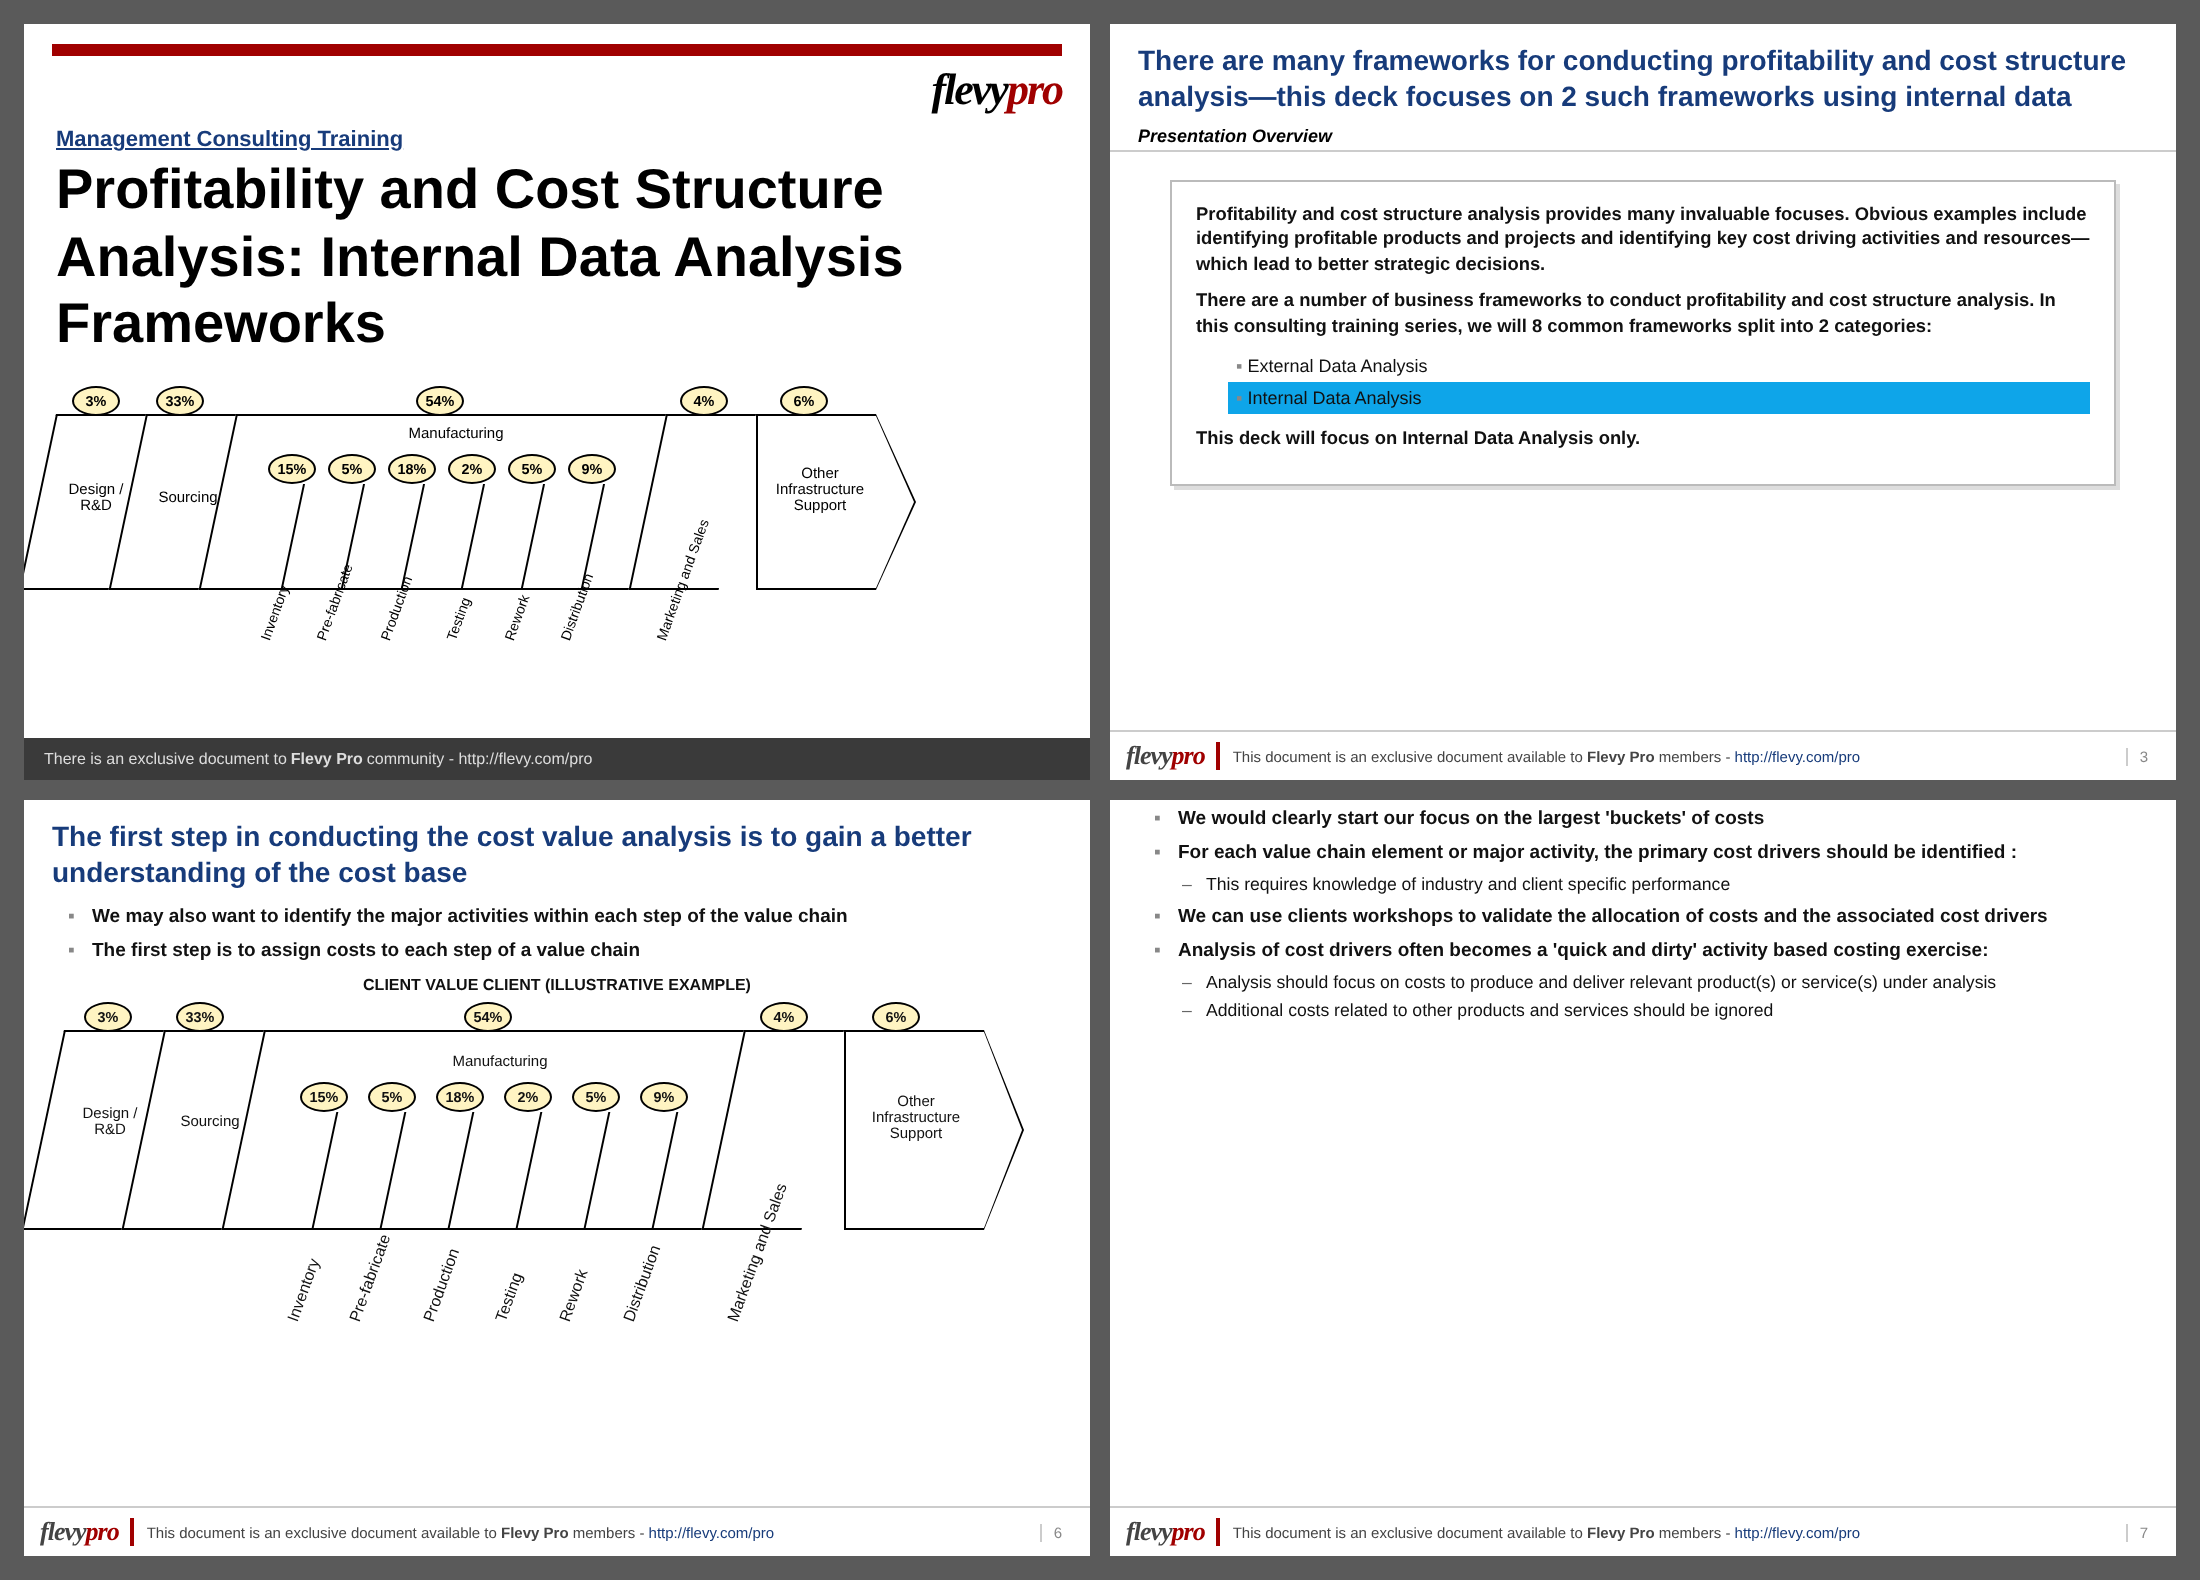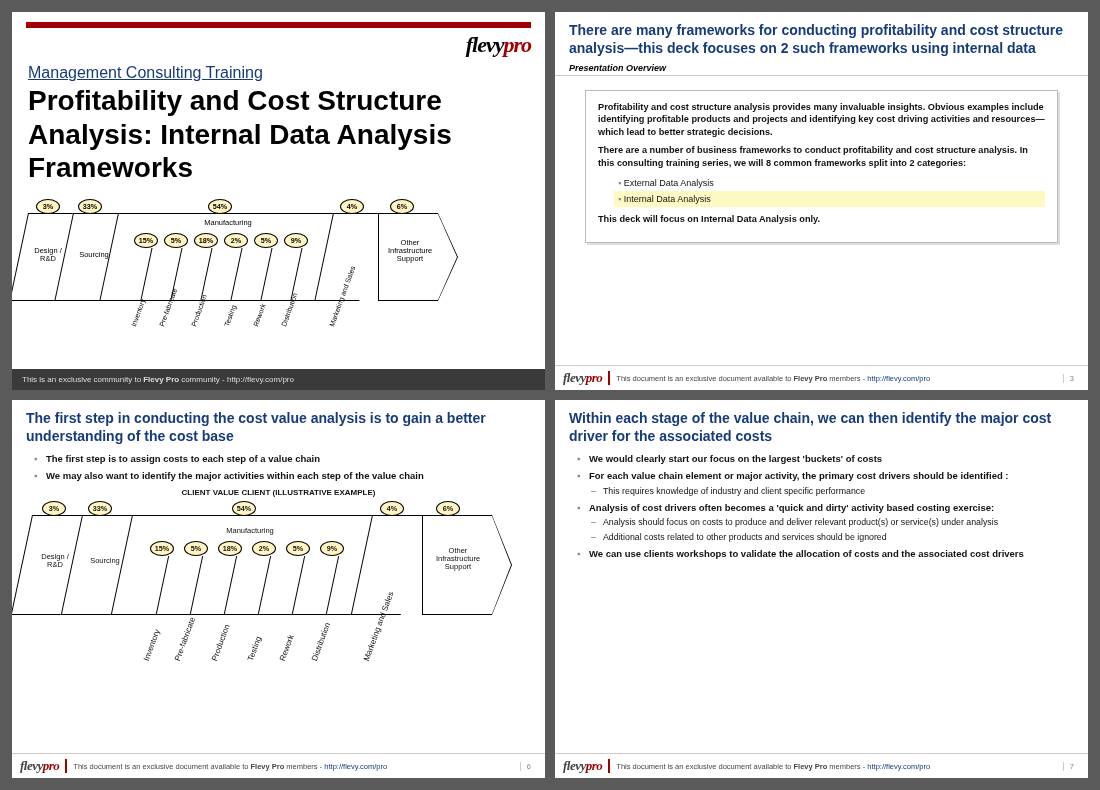--- a/index.html
+++ b/index.html
@@ -3,39 +3,39 @@
 <meta charset="utf-8">
 <style>
   * { box-sizing: border-box; margin: 0; padding: 0; }
   body { background: #5a5a5a; font-family: Arial, Helvetica, sans-serif; width: 1100px; height: 790px; overflow: hidden; }
   .grid { display: grid; grid-template-columns: 1fr 1fr; grid-template-rows: 1fr 1fr; gap: 10px; padding: 12px; width: 1100px; height: 790px; }
   .slide { background: #fff; position: relative; overflow: hidden; display: flex; flex-direction: column; }
   .redbar { height: 6px; background: #a00000; margin: 10px 14px 0 14px; }
   .logo-row { display: flex; justify-content: flex-end; padding: 4px 14px 0 14px; }
   .logo { font-family: Georgia, 'Times New Roman', serif; font-size: 22px; color: #000; font-weight: bold; font-style: italic; letter-spacing: -1px; }
   .logo .pro { color: #a00000; }
-  .s1-kicker { color: #173b7a; font-size: 16px; font-weight: normal; text-decoration: underline; margin: 6px 16px 2px 16px; }
+  .s1-kicker { color: #173b7a; font-size: 11px; font-weight: bold; text-decoration: underline; margin: 6px 16px 2px 16px; }
   .s1-title { color: #000; font-size: 28px; font-weight: bold; line-height: 1.2; margin: 0 16px 8px 16px; }
   .s1-footer { background: #3a3a3a; color: #ddd; font-size: 8px; padding: 6px 10px; margin-top: auto; display:flex; align-items:center; }
   .footer2 { display: flex; align-items: center; padding: 4px 8px; border-top: 1px solid #ccc; margin-top: auto; font-size: 7.5px; color: #444; gap:6px; }
   .footer2 .logo-small { font-family: Georgia, serif; font-size: 13px; font-weight: bold; font-style: italic; letter-spacing: -0.5px; }
   .footer2 .logo-small .pro { color: #a00000; }
   .footer2 .fbar { width:2px; height:14px; background:#a00000; }
   .footer2 .ftxt { flex:1; }
   .footer2 .ftxt a { color:#173b7a; }
   .footer2 .fpage { color:#888; border-left:1px solid #ccc; padding:0 6px; }
   .head-blue { color: #173b7a; font-size: 14px; font-weight: bold; line-height: 1.25; padding: 10px 14px 4px 14px; }
   .subhead { font-size: 9px; font-weight: bold; font-style: italic; padding: 2px 14px; border-bottom: 1px solid #ccc; margin: 0 0 6px 0; }
   .content { padding: 4px 20px; font-size: 9.5px; color:#111; flex:1; overflow:hidden; }
   .box { border:1px solid #bbb; box-shadow: 2px 2px 0 #ddd; padding:10px 12px; margin: 4px 10px; font-size:9.2px; line-height:1.35; }
   .box p { margin-bottom:6px; font-weight:bold; }
   .box ul { list-style:none; margin:4px 0 6px 16px; }
   .box ul li { padding:2px 4px; font-size:9px; font-weight:normal; }
   .box ul li::before { content:"▪ "; color:#888; }
-  .box ul li.hl { background:#fef9c3; }
+  .box ul li.hl { background:#0ea5e9; }
   .bullets { list-style:none; }
   .bullets > li { position:relative; padding-left:14px; margin-bottom:5px; font-weight:bold; line-height:1.3; }
   .bullets > li::before { content:"▪"; position:absolute; left:2px; color:#888; }
   .bullets ul { list-style:none; margin-top:3px; }
   .bullets ul li { position:relative; padding-left:14px; margin-bottom:3px; font-weight:normal; font-size:8.8px; }
   .bullets ul li::before { content:"–"; position:absolute; left:2px; color:#666; }
   .vc-wrap { margin: 6px 16px 0 16px; }
   .vc-title { font-size:8px; font-weight:bold; text-align:center; margin:2px 0 4px 0; }
   .vc { position:relative; height:150px; font-size:7.5px; }
   .vc-s1 .vc { height:130px; margin-bottom:6px; }
@@ -113,54 +113,54 @@
         <div class="rot" style="left:130px; top:126px;">Pre-fabricate</div>
         <div class="rot" style="left:162px; top:126px;">Production</div>
         <div class="rot" style="left:195px; top:126px;">Testing</div>
         <div class="rot" style="left:224px; top:126px;">Rework</div>
         <div class="rot" style="left:252px; top:126px;">Distribution</div>
         <div class="rot" style="left:300px; top:126px;">Marketing and Sales</div>
       </div>
     </div>
 
     <div class="s1-footer">
-      <span>This is an exclusive community to </span>
+      <span>There is an exclusive document to </span>
       <span style="font-weight:bold; margin:0 2px;">Flevy Pro</span>
       <span> community - http://flevy.com/pro</span>
     </div>
   </div>
 
   <div class="slide">
     <div class="head-blue">There are many frameworks for conducting profitability and cost structure analysis—this deck focuses on 2 such frameworks using internal data</div>
     <div class="subhead">Presentation Overview</div>
     <div class="content">
       <div class="box">
-        <p>Profitability and cost structure analysis provides many invaluable insights. Obvious examples include identifying profitable products and projects and identifying key cost driving activities and resources—which lead to better strategic decisions.</p>
+        <p>Profitability and cost structure analysis provides many invaluable focuses. Obvious examples include identifying profitable products and projects and identifying key cost driving activities and resources—which lead to better strategic decisions.</p>
         <p>There are a number of business frameworks to conduct profitability and cost structure analysis.  In this consulting training series, we will 8 common frameworks split into 2 categories:</p>
         <ul>
           <li>External Data Analysis</li>
           <li class="hl">Internal Data Analysis</li>
         </ul>
         <p>This deck will focus on Internal Data Analysis only.</p>
       </div>
     </div>
     <div class="footer2">
       <div class="logo-small"><span>flevy</span><span class="pro">pro</span></div>
       <div class="fbar"></div>
       <div class="ftxt"><span>This document is an exclusive document available to </span><b>Flevy Pro</b><span> members - </span><a>http://flevy.com/pro</a></div>
       <div class="fpage">3</div>
     </div>
   </div>
 
   <div class="slide">
     <div class="head-blue">The first step in conducting the cost value analysis is to gain a better understanding of the cost base</div>
     <div class="content">
       <ul class="bullets">
+        <li>We may also want to identify the major activities within each step of the value chain</li>
         <li>The first step is to assign costs to each step of a value chain</li>
-        <li>We may also want to identify the major activities within each step of the value chain</li>
       </ul>
       <div class="vc-title">CLIENT VALUE CLIENT (ILLUSTRATIVE EXAMPLE)</div>
       <div class="vc" style="height:170px;">
         <div class="chevron" style="left:0; width:60px; height:100px;">
             <div class="chev-body"></div>
           </div>
         <div class="chevron" style="left:50px; width:60px; height:100px;">
             <div class="chev-body"></div>
           </div>
         <div class="chevron" style="left:100px; width:250px; height:100px;">
@@ -211,36 +211,35 @@
     </div>
     <div class="footer2">
       <div class="logo-small"><span>flevy</span><span class="pro">pro</span></div>
       <div class="fbar"></div>
       <div class="ftxt"><span>This document is an exclusive document available to </span><b>Flevy Pro</b><span> members - </span><a>http://flevy.com/pro</a></div>
       <div class="fpage">6</div>
     </div>
   </div>
 
   <div class="slide">
-    <div class="head-blue">Within each stage of the value chain, we can then identify the major cost driver for the associated costs</div>
     <div class="content">
       <ul class="bullets">
         <li>We would clearly start our focus on the largest 'buckets' of costs</li>
         <li><span>For each value chain element or major activity, the primary cost drivers should be identified :</span>
           <ul>
               <li>This requires knowledge of industry and client specific performance</li>
             </ul>
         </li>
+        <li>We can use clients workshops to validate the allocation of costs and the associated cost drivers</li>
         <li><span>Analysis of cost drivers often becomes a 'quick and dirty' activity based costing exercise:</span>
           <ul>
             <li>Analysis should focus on costs to produce and deliver relevant product(s) or service(s) under analysis</li>
             <li>Additional costs related to other products and services should be ignored</li>
           </ul>
         </li>
-        <li>We can use clients workshops to validate the allocation of costs and the associated cost drivers</li>
       </ul>
     </div>
     <div class="footer2">
       <div class="logo-small"><span>flevy</span><span class="pro">pro</span></div>
       <div class="fbar"></div>
       <div class="ftxt"><span>This document is an exclusive document available to </span><b>Flevy Pro</b><span> members - </span><a>http://flevy.com/pro</a></div>
       <div class="fpage">7</div>
     </div>
   </div>
 

